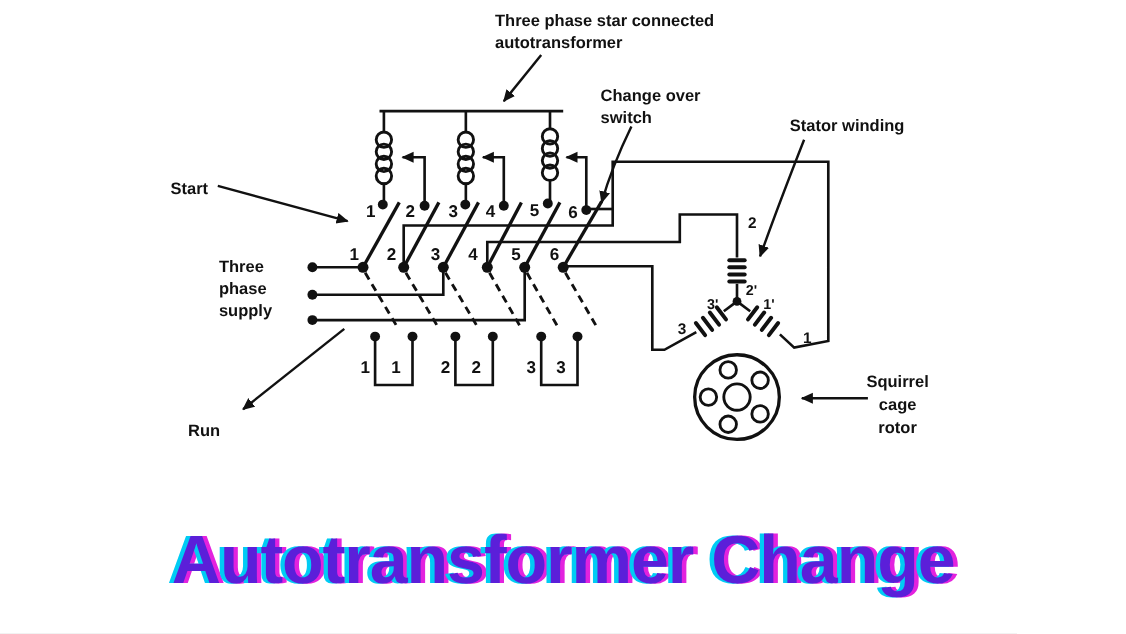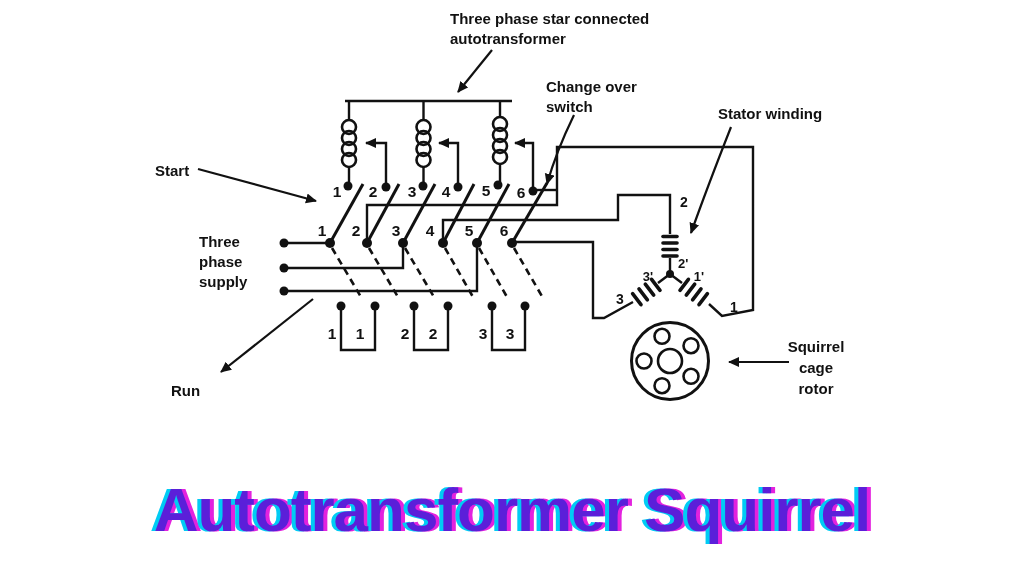--- a/index.html
+++ b/index.html
@@ -228,14 +228,14 @@
 
     <text class="num mid" x="332" y="339">1</text>
     <text class="num mid" x="360" y="339">1</text>
     <text class="num mid" x="405" y="339">2</text>
     <text class="num mid" x="433" y="339">2</text>
     <text class="num mid" x="483" y="339">3</text>
     <text class="num mid" x="510" y="339">3</text>
   </g>
 </svg>
 
-<div class="page-title">Autotransformer Squirrel</div>
+<div class="page-title">Autotransformer Change</div>
 </div>
 
 </body></html>

